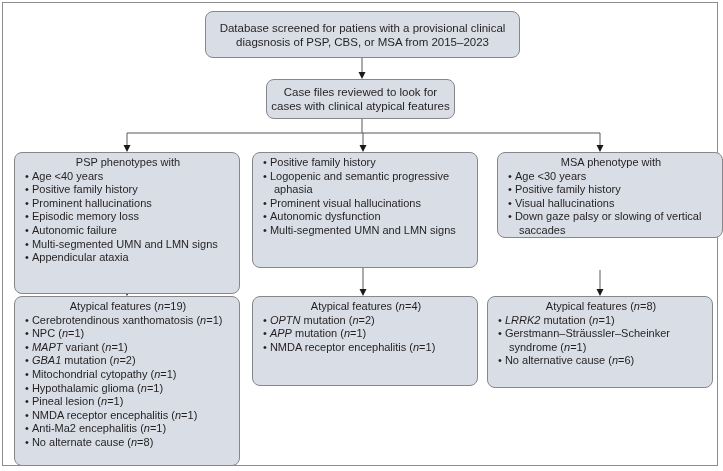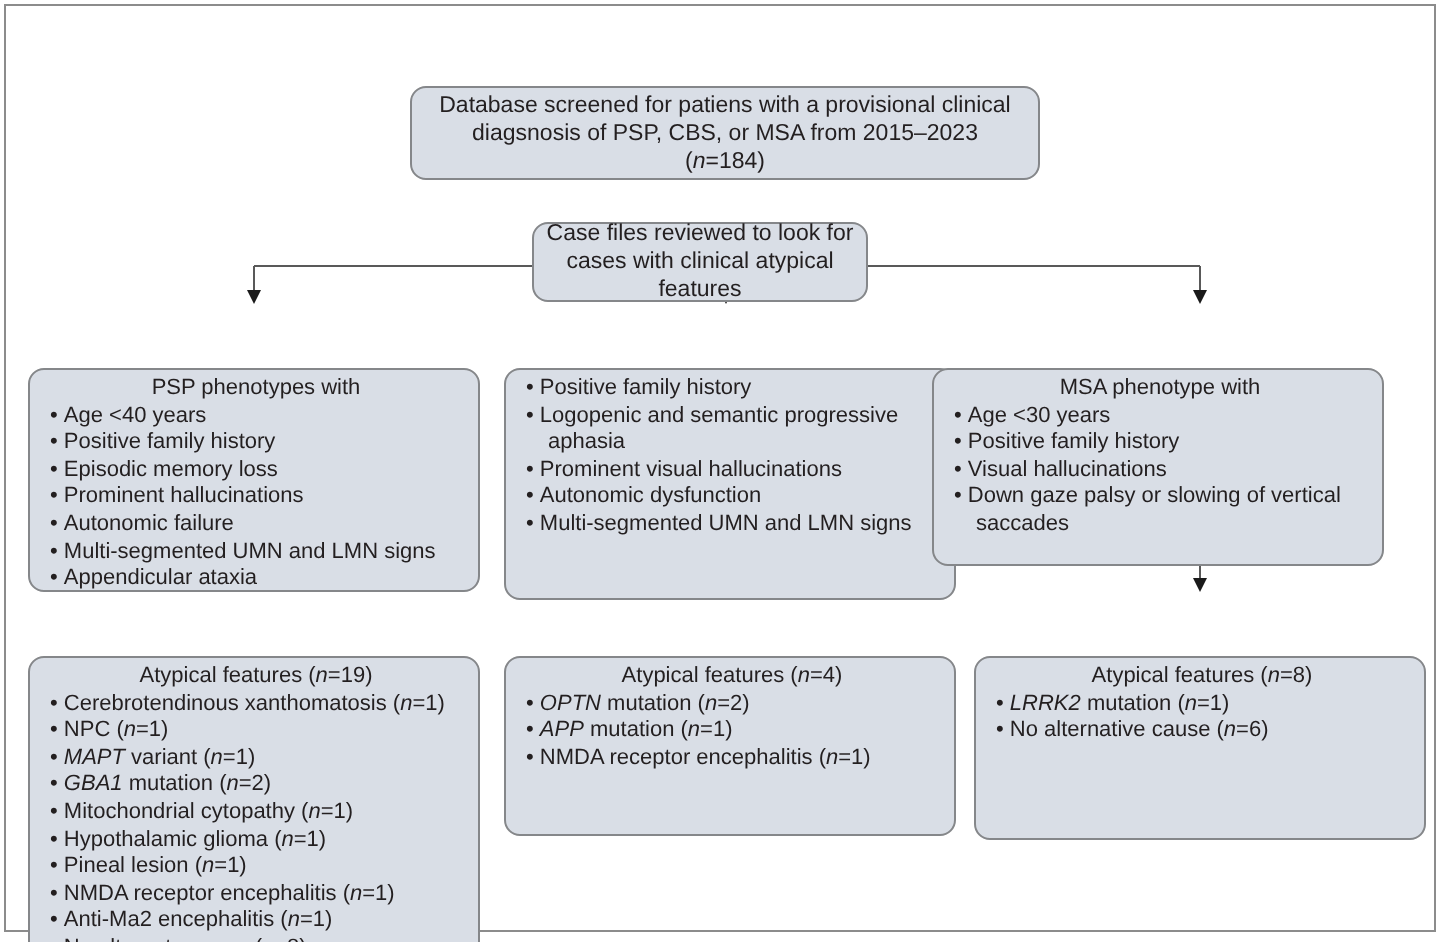--- a/index.html
+++ b/index.html
@@ -13,38 +13,37 @@
     border:1.5px solid var(--frame-border,#8c8c8c); box-sizing:border-box;
   }
   .links { position:absolute; left:0; top:0; pointer-events:none; }
   .links line { stroke:var(--line-color,#595959); stroke-width:1; }
   .links polygon { fill:var(--arrow-color,#1a1a1a); }
   .box {
     position:absolute; box-sizing:border-box;
     background:var(--box-fill,#d9dee6);
     border:1.3px solid var(--box-border,#85878a);
     border-radius:8px;
-    margin-top:32px;
   }
   .center-box {
     display:flex; flex-direction:column; justify-content:center;
     text-align:center; font-size:11.5px; line-height:14px;
   }
   .list-box { padding:3px 8px 2px 10px; font-size:11px; line-height:13.6px; }
   .box-title { text-align:center; }
   ul.items { margin:0; padding:0; list-style:none; }
   ul.items li { padding-left:11px; text-indent:-11px; }
   ul.items li::before { content:"\2022\00a0"; }
   i { font-style:italic; }
 
   #top-box    { left:205px; top:11px;  width:315px; height:47px; }
-  #review-box { left:266px; top:79px;  width:168px; height:40px; }
-  #psp-phen   { left:14px;  top:152px; width:226px; height:112px; }
+  #review-box { left:266px; top:79px;  width:189px; height:40px; }
+  #psp-phen   { left:14px;  top:152px; width:226px; height:142px; }
   #cbs-phen   { left:252px; top:152px; width:226px; height:116px; }
-  #msa-phen   { left:466px; top:152px; width:226px; height:99px; }
+  #msa-phen   { left:497px; top:152px; width:226px; height:86px; }
   #psp-atyp   { left:14px;  top:296px; width:226px; height:170px; }
   #cbs-atyp   { left:252px; top:296px; width:226px; height:90px; }
   #msa-atyp   { left:487px; top:296px; width:226px; height:92px; }
 </style>
 </head>
 <body>
 
 <div id="stage">
   <div class="frame"></div>
 
@@ -67,35 +66,34 @@
     <polygon points="123.5,289 130.5,289 127,296"></polygon>
     <line x1="363" y1="268" x2="363" y2="290"></line>
     <polygon points="359.5,289 366.5,289 363,296"></polygon>
     <line x1="600" y1="270" x2="600" y2="290"></line>
     <polygon points="596.5,289 603.5,289 600,296"></polygon>
   </svg>
 
   <div class="box center-box" id="top-box">
     <div>Database screened for patiens with a provisional clinical</div>
     <div>diagsnosis of PSP, CBS, or MSA from 2015–2023</div>
-    <div>(<i>n</i>=184)</div>
   </div>
 
   <div class="box center-box" id="review-box">
     <div>Case files reviewed to look for</div>
     <div>cases with clinical atypical features</div>
   </div>
 
   <div class="box list-box" id="psp-phen">
     <div class="box-title">PSP phenotypes with</div>
     <ul class="items">
         <li>Age &lt;40 years</li>
         <li>Positive family history</li>
+        <li>Prominent hallucinations</li>
         <li>Episodic memory loss</li>
-        <li>Prominent hallucinations</li>
         <li>Autonomic failure</li>
         <li>Multi-segmented UMN and LMN signs</li>
         <li>Appendicular ataxia</li>
       </ul>
   </div>
 
   <div class="box list-box" id="cbs-phen">
     <ul class="items">
         <li>Positive family history</li>
         <li>Logopenic and semantic progressive aphasia</li>
@@ -137,16 +135,17 @@
         <li><i>OPTN</i> mutation (<i>n</i>=2)</li>
         <li><i>APP</i> mutation (<i>n</i>=1)</li>
         <li>NMDA receptor encephalitis (<i>n</i>=1)</li>
       </ul>
   </div>
 
   <div class="box list-box" id="msa-atyp">
     <div class="box-title">Atypical features (<i>n</i>=8)</div>
     <ul class="items">
         <li><i>LRRK2</i> mutation (<i>n</i>=1)</li>
+        <li>Gerstmann–Sträussler–Scheinker syndrome (<i>n</i>=1)</li>
         <li>No alternative cause (<i>n</i>=6)</li>
       </ul>
   </div>
 </div>
 
 </body></html>

